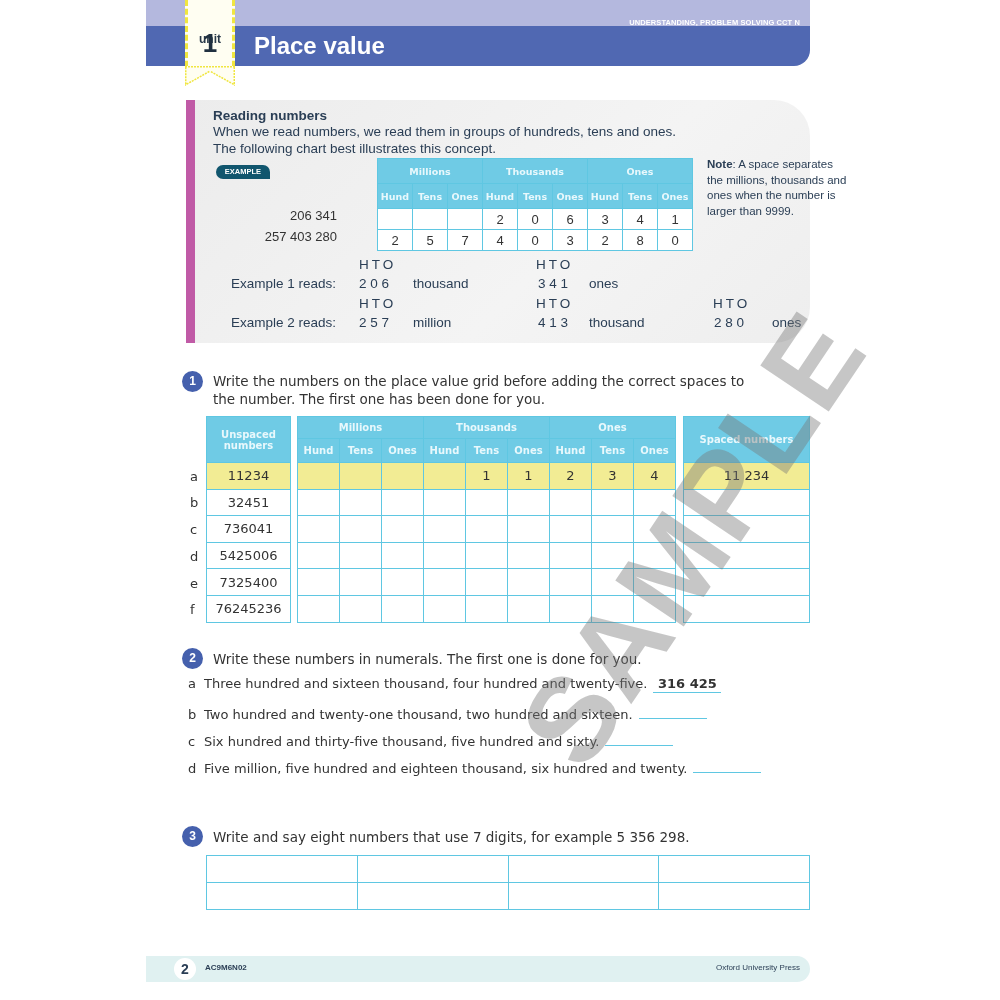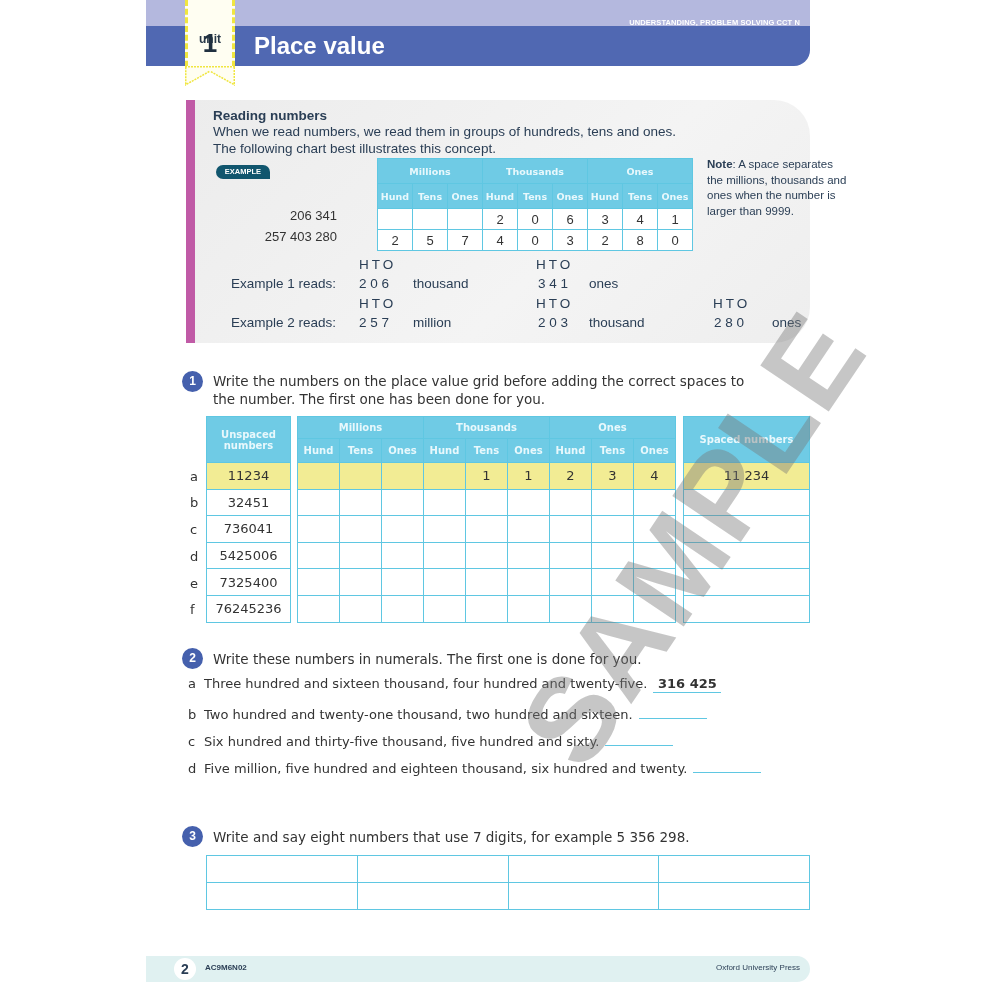--- a/index.html
+++ b/index.html
@@ -142,21 +142,21 @@
     <div class="rd" style="left:227px;top:176px">thousand</div>
     <div class="hto" style="left:352px;top:176px;letter-spacing:0">3 4 1</div>
     <div class="rd" style="left:403px;top:176px">ones</div>
 
     <div class="hto" style="left:173px;top:196px">HTO</div>
     <div class="hto" style="left:350px;top:196px">HTO</div>
     <div class="hto" style="left:527px;top:196px">HTO</div>
     <div class="rd" style="left:45px;top:215px">Example 2 reads:</div>
     <div class="hto" style="left:173px;top:215px;letter-spacing:0">2 5 7</div>
     <div class="rd" style="left:227px;top:215px">million</div>
-    <div class="hto" style="left:352px;top:215px;letter-spacing:0">2 0 3</div>
+    <div class="hto" style="left:352px;top:215px;letter-spacing:0">4 1 3</div>
     <div class="rd" style="left:403px;top:215px">thousand</div>
     <div class="hto" style="left:528px;top:215px;letter-spacing:0">2 8 0</div>
     <div class="rd" style="left:586px;top:215px">ones</div>
   </div>
 
   <div class="qnum" style="left:36px;top:371px">1</div>
   <div class="qtext" style="left:67px;top:372px">Write the numbers on the place value grid before adding the correct spaces to</div>
   <div class="qtext" style="left:67px;top:390px">the number. The first one has been done for you.</div>
 
   <table class="grid1" style="left:60px">

